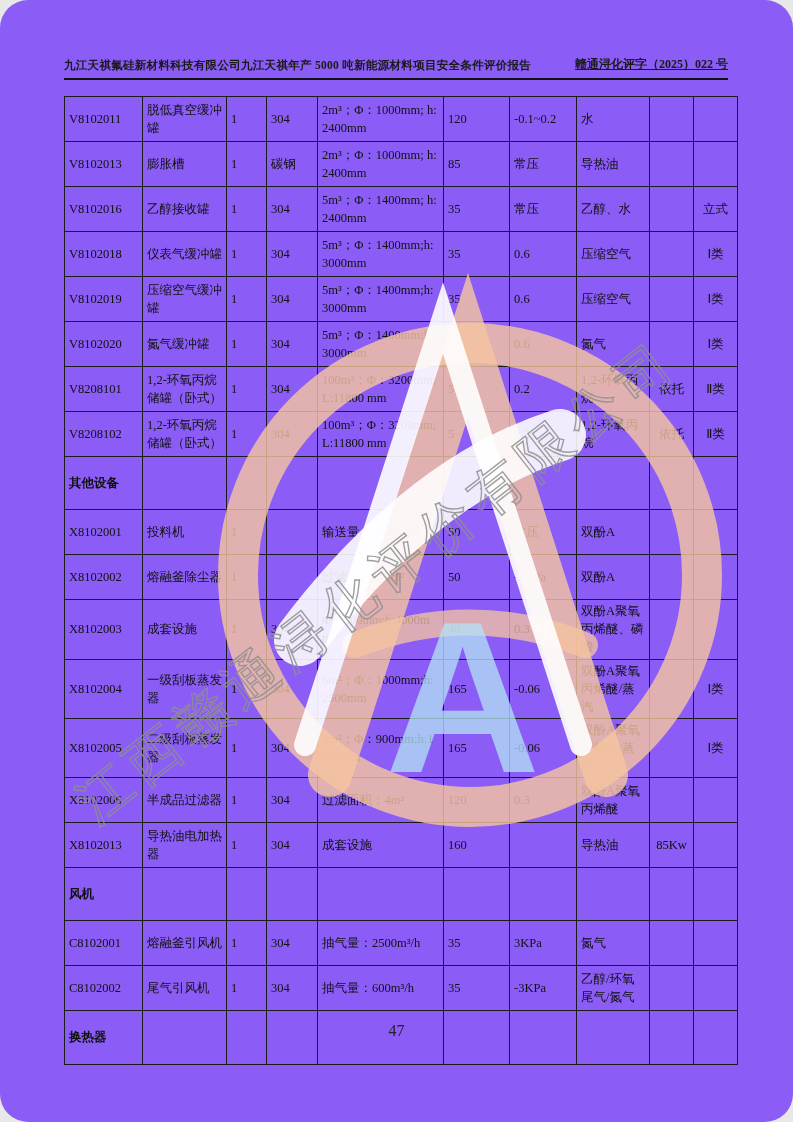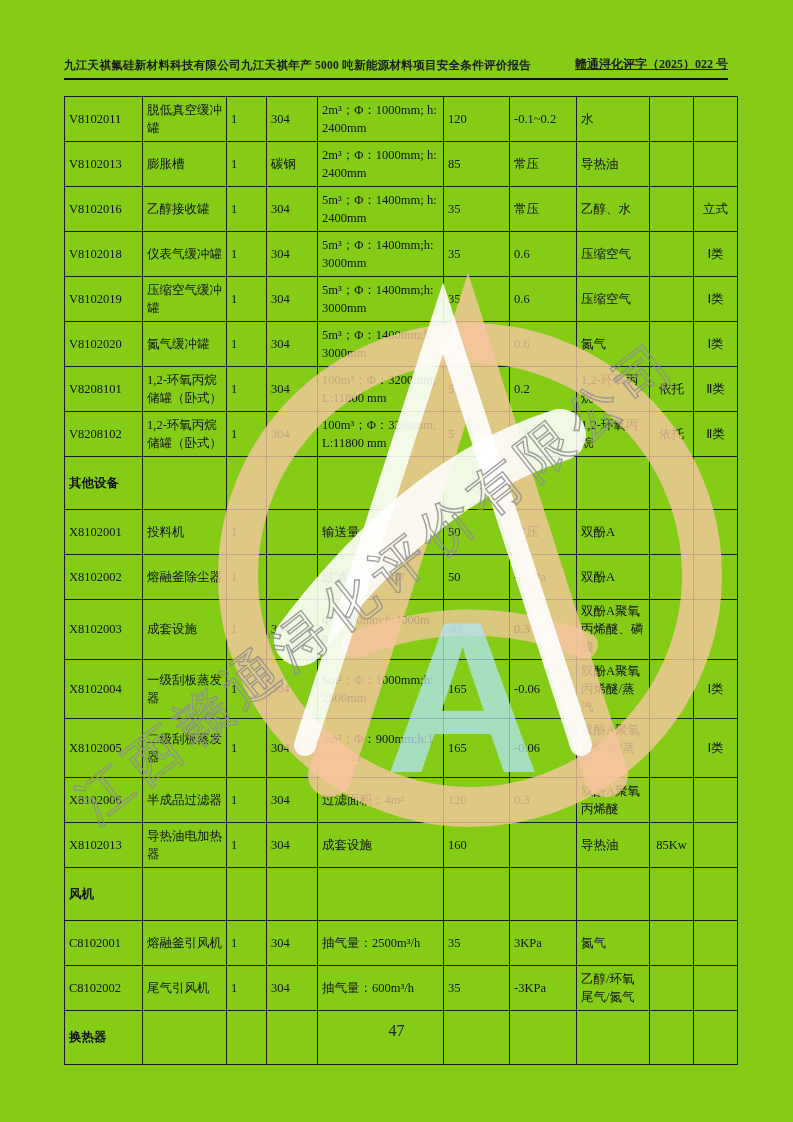--- a/index.html
+++ b/index.html
@@ -1,17 +1,17 @@
 <!DOCTYPE html>
 <html><head>
 <meta charset="utf-8">
 <style>
   html,body{margin:0;padding:0;}
   body{background:#e8e8e8;font-family:"Liberation Serif",serif;}
-  .page{position:relative;width:793px;height:1122px;margin:0 auto;background:#84cc16;overflow:hidden;}
+  .page{position:relative;width:793px;height:1122px;margin:0 auto;background:#8b5cf6;overflow:hidden;border-radius:28px;}
 
   
   .hdr{position:absolute;left:64px;top:56px;width:664px;display:flex;justify-content:space-between;
        align-items:flex-end;border-bottom:2px solid #111;padding-bottom:5px;}
   .hdr .left{font-weight:bold;font-size:11.5px;color:#1a1a1a;letter-spacing:.3px;max-width:500px;}
   .hdr .right{font-weight:bold;font-size:12px;color:#1a1a1a;white-space:nowrap;text-decoration:underline;}
 
   
   table.equip{position:absolute;left:64px;top:96px;width:673px;border-collapse:collapse;table-layout:fixed;
               font-size:12.5px;color:#111;z-index:1;}

